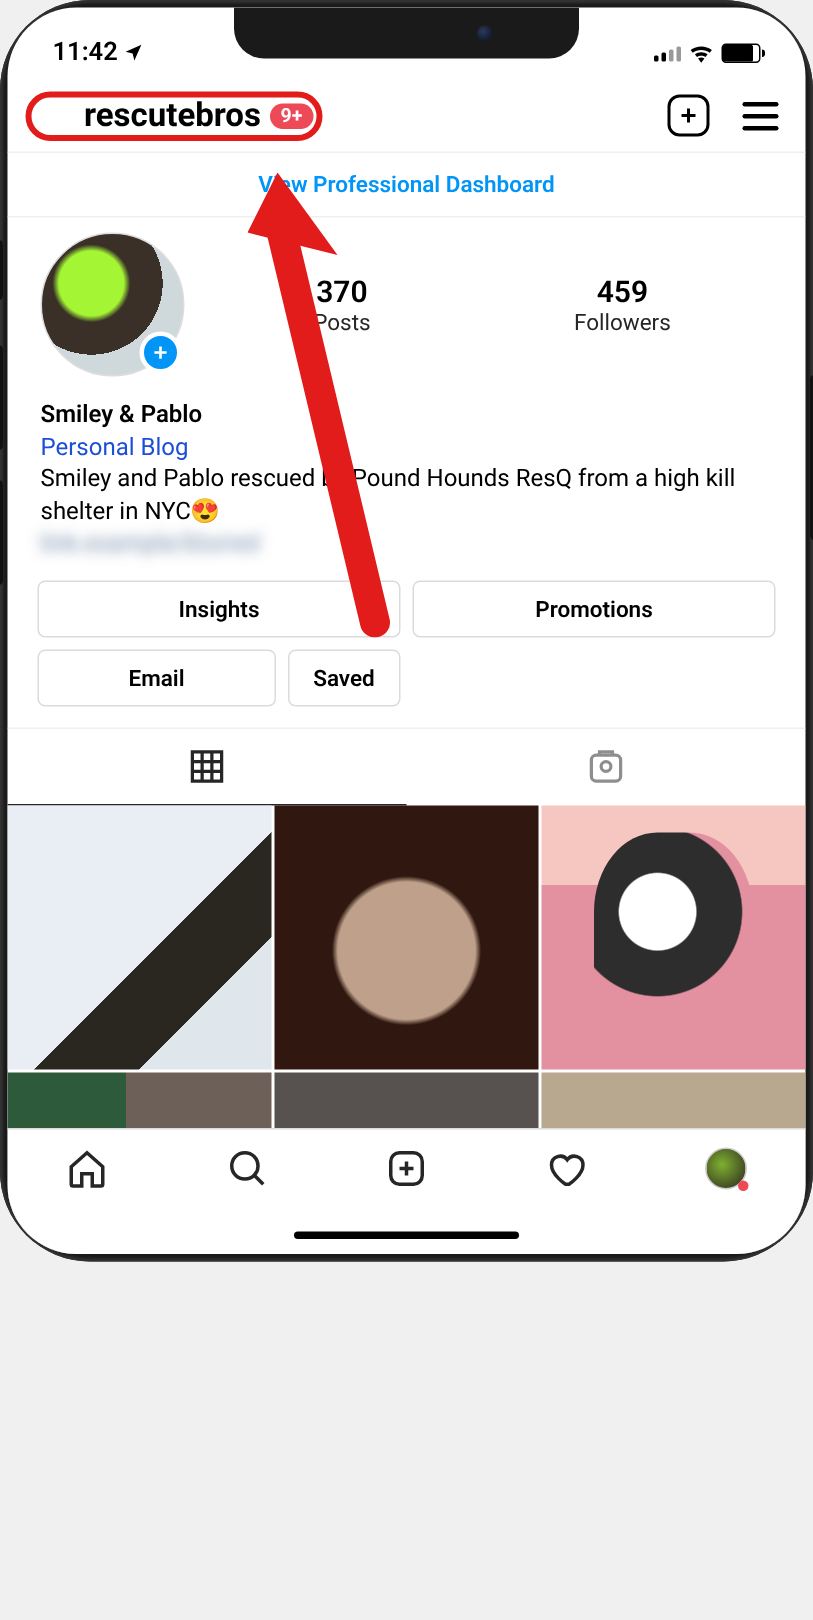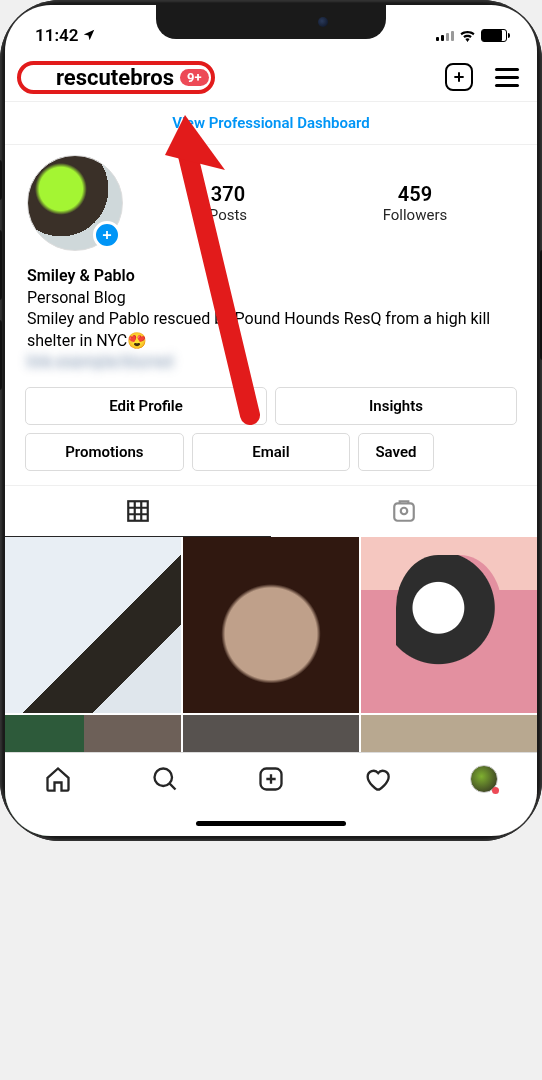--- a/index.html
+++ b/index.html
@@ -131,21 +131,21 @@
       background:#0095f6; border:3px solid #fff;
       display:flex; align-items:center; justify-content:center;
       color:#fff; font-size:18px; font-weight:700;
     }
     .stats { flex:1; display:flex; justify-content:space-around; text-align:center; }
     .stat-num { font-size:20px; font-weight:600; }
     .stat-label { font-size:15px; color:#262626; }
 
     .bio { padding:10px 22px 14px; font-size:16px; line-height:1.35; }
     .bio-name { font-weight:600; }
-    .bio-cat { color:#000000; }
+    .bio-cat { color:#1d4ed8; }
     .bio-link { color:transparent; text-shadow:0 0 8px rgba(70,100,140,0.8); user-select:none; filter:blur(2px); }
 
     .btn-grid { display:grid; grid-template-columns:1fr 1fr; gap:8px; padding:0 20px 14px; }
     .pill-btn {
       border:1px solid #dbdbdb; border-radius:5px;
       padding:9px 0; text-align:center; font-size:15px; font-weight:600;
       background:#fff;
     }
 
     .tabs { display:flex; border-top:1px solid #efefef; }
@@ -277,21 +277,20 @@
     </div>
 
     <div class="bio">
       <div class="bio-name">Smiley &amp; Pablo</div>
       <div class="bio-cat">Personal Blog</div>
       <div>Smiley and Pablo rescued by Pound Hounds ResQ from a high kill shelter in NYC😍</div>
       <div class="bio-link">link.example/blurred</div>
     </div>
 
     <div class="btn-grid">
-      <div class="pill-btn">Edit Profile</div>
       <div class="pill-btn">Insights</div>
       <div class="pill-btn">Promotions</div>
       <div class="pill-btn">Email</div>
       <div class="pill-btn" style="grid-column:auto">Saved</div>
     </div>
     <style>.btn-grid{grid-template-columns:1fr 1fr}.btn-grid .pill-btn:nth-child(3),.btn-grid .pill-btn:nth-child(4),.btn-grid .pill-btn:nth-child(5){grid-column:span 1}.btn-grid{grid-template-columns:repeat(6,1fr)}.btn-grid .pill-btn:nth-child(1){grid-column:1/4}.btn-grid .pill-btn:nth-child(2){grid-column:4/7}.btn-grid .pill-btn:nth-child(3){grid-column:1/3}.btn-grid .pill-btn:nth-child(4){grid-column:3/5}.btn-grid .pill-btn:nth-child(5){grid-column:5/7}</style>
 
     <div class="tabs">
       <div class="tab active">
         <svg viewBox="0 0 24 24" fill="none" stroke="#262626" stroke-width="2">

